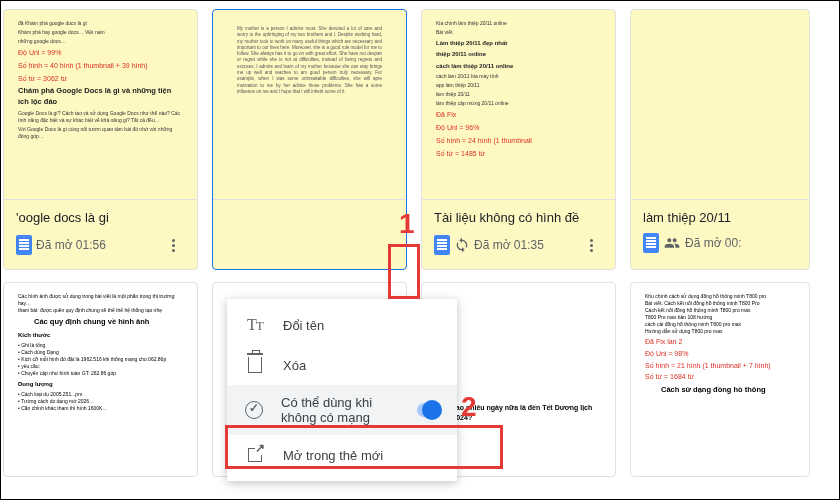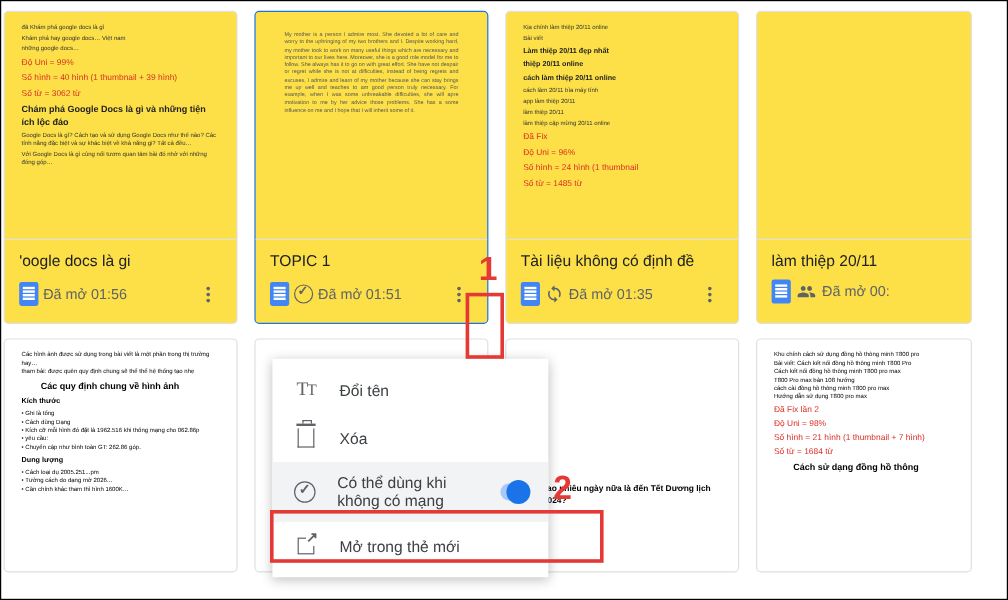--- a/index.html
+++ b/index.html
@@ -1,18 +1,18 @@
 <!DOCTYPE html>
 <html><head>
 <meta charset="utf-8">
 <style>
   * { box-sizing: border-box; margin: 0; padding: 0; }
   body { font-family: Arial, sans-serif; background: #fff; width: 840px; height: 500px; overflow: hidden; position: relative; border: 1px solid #000; }
   .grid { display: flex; padding: 8px; gap: 14px; }
-  .card { width: 195px; background: #fde047; border: 1px solid #e0e0e0; border-radius: 4px; display: flex; flex-direction: column; position: relative; }
+  .card { width: 195px; background: #fef9c3; border: 1px solid #e0e0e0; border-radius: 4px; display: flex; flex-direction: column; position: relative; }
   .card.selected { border: 1px solid #1a73e8; }
   .preview { height: 190px; border-bottom: 1px solid #e0e0e0; padding: 10px 14px; overflow: hidden; font-size: 5px; line-height: 1.4; }
   .preview .pt { color: #333; margin-bottom: 2px; }
   .preview .red { color: #d93025; font-weight: 500; font-size: 7px; margin: 3px 0;}
   .preview .bold { font-weight: 700; color: #222; font-size: 7.5px; margin: 3px 0;}
   .meta { padding: 10px 12px 12px 12px; }
   .title { font-size: 13px; color: #202124; font-weight: 500; white-space: nowrap; overflow: hidden; text-overflow: ellipsis; margin-bottom: 8px;}
   .row { display: flex; align-items: center; gap: 4px; }
   .doc-icon { width: 16px; height: 20px; background: #4285f4; border-radius: 2px; position: relative; flex-shrink: 0;}
   .doc-icon::after { content:""; position:absolute; left:3px; right:3px; top:4px; height:2px; background:#fff; box-shadow: 0 3px 0 #fff, 0 6px 0 #fff, 0 9px 0 #fff;}
@@ -82,53 +82,40 @@
             <span></span>
           </div>
       </div>
     </div>
   </div>
 
   <div class="card selected">
     <div class="preview" style="padding:16px 24px; font-size:4.5px; color:#555; text-align:justify;">
       <div>My mother is a person I admire most. She devoted a lot of care and worry to the upbringing of my two brothers and I. Despite working hard, my mother took to work on many useful things which are necessary and important to our lives here. Moreover, she is a good role model for me to follow. She always has it to go on with great effort. She have not despair or regret while she is not at difficulties, instead of being regrets and excuses, I admire and learn of my mother because she can stay brings me up well and teaches to am good person truly necessary. For example, when I was some unbreakable difficulties, she will apre motivation to me by her advice those problems. She has a some influence on me and I hope that I will inherit some of it.</div>
     </div>
-    <div class="meta">
-      <div class="title">TOPIC 1</div>
-      <div class="row">
-        <div class="doc-icon"></div>
-        <div class="offline-icon"></div>
-        <div class="timetext">Đã mở 01:51</div>
-        <div class="more">
-            <span></span>
-            <span></span>
-            <span></span>
-          </div>
-      </div>
-    </div>
   </div>
 
   <div class="card">
     <div class="preview">
       <div class="pt">Kịa chính làm thiệp 20/11 online</div>
       <div class="pt">Bài viết</div>
       <div class="pt bold" style="font-size:6px">Làm thiệp 20/11 đẹp nhất</div>
       <div class="pt bold" style="font-size:6px">thiệp 20/11 online</div>
       <div class="pt bold" style="font-size:6px">cách làm thiệp 20/11 online</div>
       <div class="pt">cách làm 20/11 bìa máy tính</div>
       <div class="pt">app làm thiệp 20/11</div>
       <div class="pt">làm thiệp 20/11</div>
       <div class="pt">làm thiệp cập mừng 20/11 online</div>
       <div class="red">Đã Fix</div>
       <div class="red">Độ Uni = 96%</div>
       <div class="red">Số hình = 24 hình (1 thumbnail</div>
       <div class="red">Số từ = 1485 từ</div>
     </div>
     <div class="meta">
-      <div class="title">Tài liệu không có định đề</div>
+      <div class="title">Tài liệu không có hình đề</div>
       <div class="row">
         <div class="doc-icon"></div>
         <div class="sync-icon">
           <svg viewBox="0 0 24 24">
               <path fill="#5f6368" d="M12 4V1L8 5l4 4V6c3.3 0 6 2.7 6 6 0 1-.3 2-.7 2.8l1.5 1.5C19.5 15 20 13.6 20 12c0-4.4-3.6-8-8-8zm0 14c-3.3 0-6-2.7-6-6 0-1 .3-2 .7-2.8L5.2 7.7C4.5 9 4 10.4 4 12c0 4.4 3.6 8 8 8v3l4-4-4-4v3z"></path>
             </svg>
         </div>
         <div class="timetext">Đã mở 01:35</div>
         <div class="more">
             <span></span>

